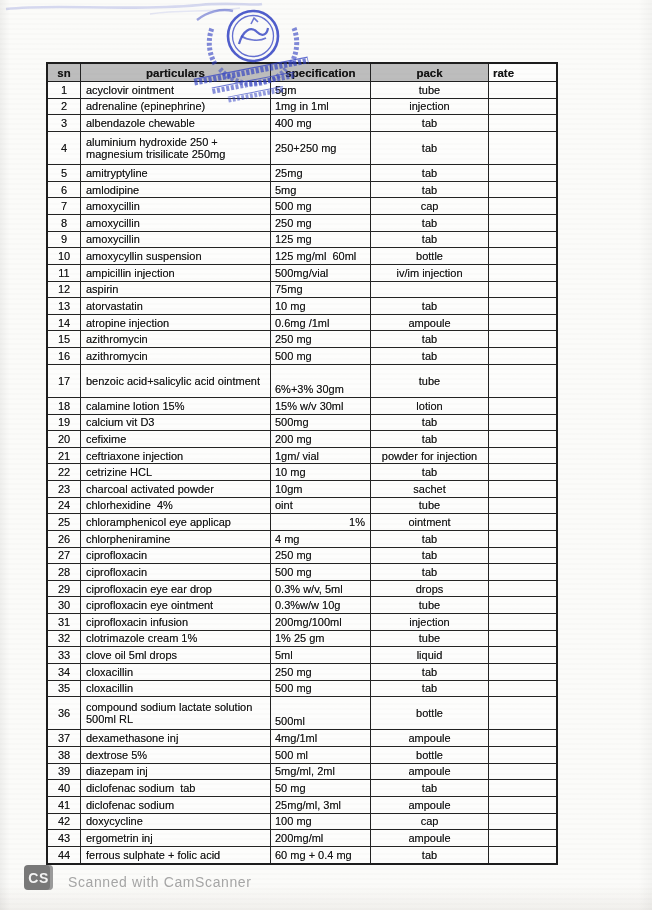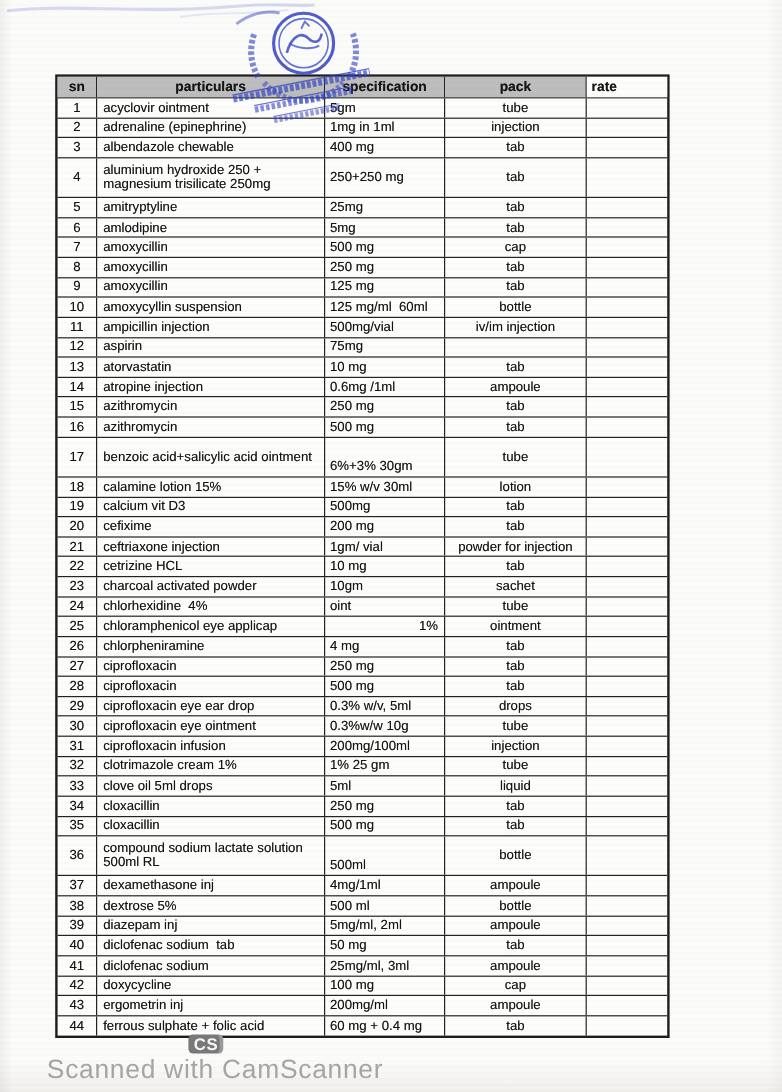--- a/index.html
+++ b/index.html
@@ -62,33 +62,33 @@
   .row.header .cell.h-rate{
     background:#fdfdfc;justify-content:flex-start;padding-left:4px;
   }
   .row.header .cell.h-part{justify-content:center;}
   
   .stamp{position:absolute;left:163px;top:2px;width:180px;height:102px;z-index:4;opacity:0.92;}
   .pen-smear{position:absolute;left:0;top:0;width:320px;height:20px;z-index:4;opacity:0.55;}
   
   .watermark{
     position:absolute;left:24px;top:862px;height:28px;
-    display:flex;align-items:center;z-index:6;flex-direction:column;
+    display:flex;align-items:flex-end;z-index:6;
   }
   .wm-badge{
     width:29px;height:25px;border-radius:4px;
     background:#787878;
     color:#f4f4f4;font-size:14px;font-weight:700;
     display:flex;align-items:center;justify-content:center;
     letter-spacing:0.5px;
     box-shadow:inset -3px 0 0 rgba(255,255,255,0.25);
   }
   .wm-text{
     margin-left:15px;
-    font-size:22px;color:#a5a5a5;letter-spacing:0.6px;
+    font-size:14px;color:#a5a5a5;letter-spacing:0.6px;
   }
 </style>
 </head>
 <body>
 
 <div class="page">
 
   <svg class="pen-smear" viewBox="0 0 320 20">
     <path d="M6 9 C 60 3, 120 12, 200 5 C 230 2, 255 6, 262 4" fill="none" stroke="#3a49c9" stroke-width="2.6" opacity="0.35"></path>
     <path d="M150 14 C 180 9, 210 13, 240 8" fill="none" stroke="#3a49c9" stroke-width="1.6" opacity="0.22"></path>

